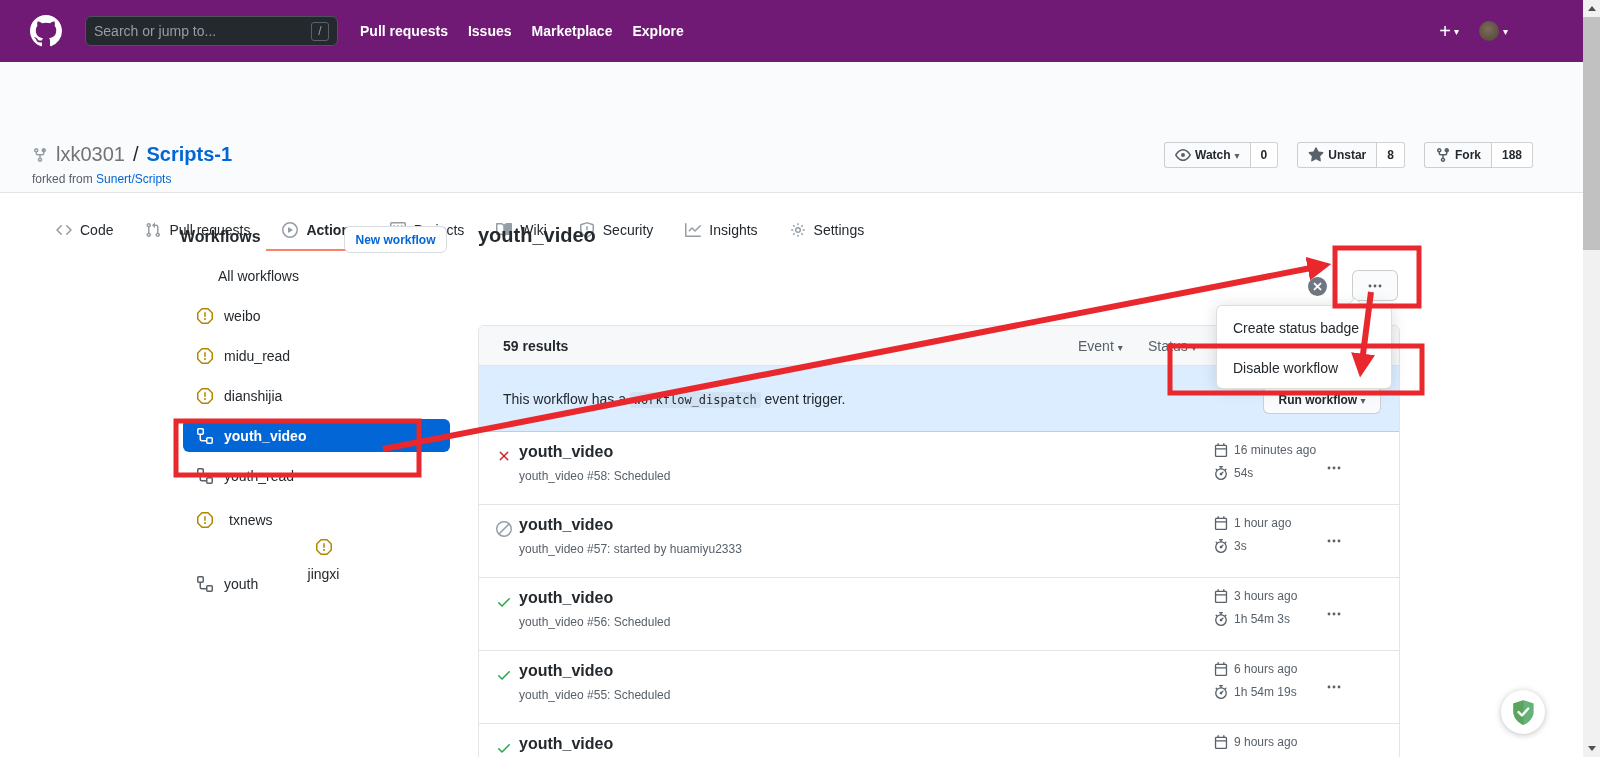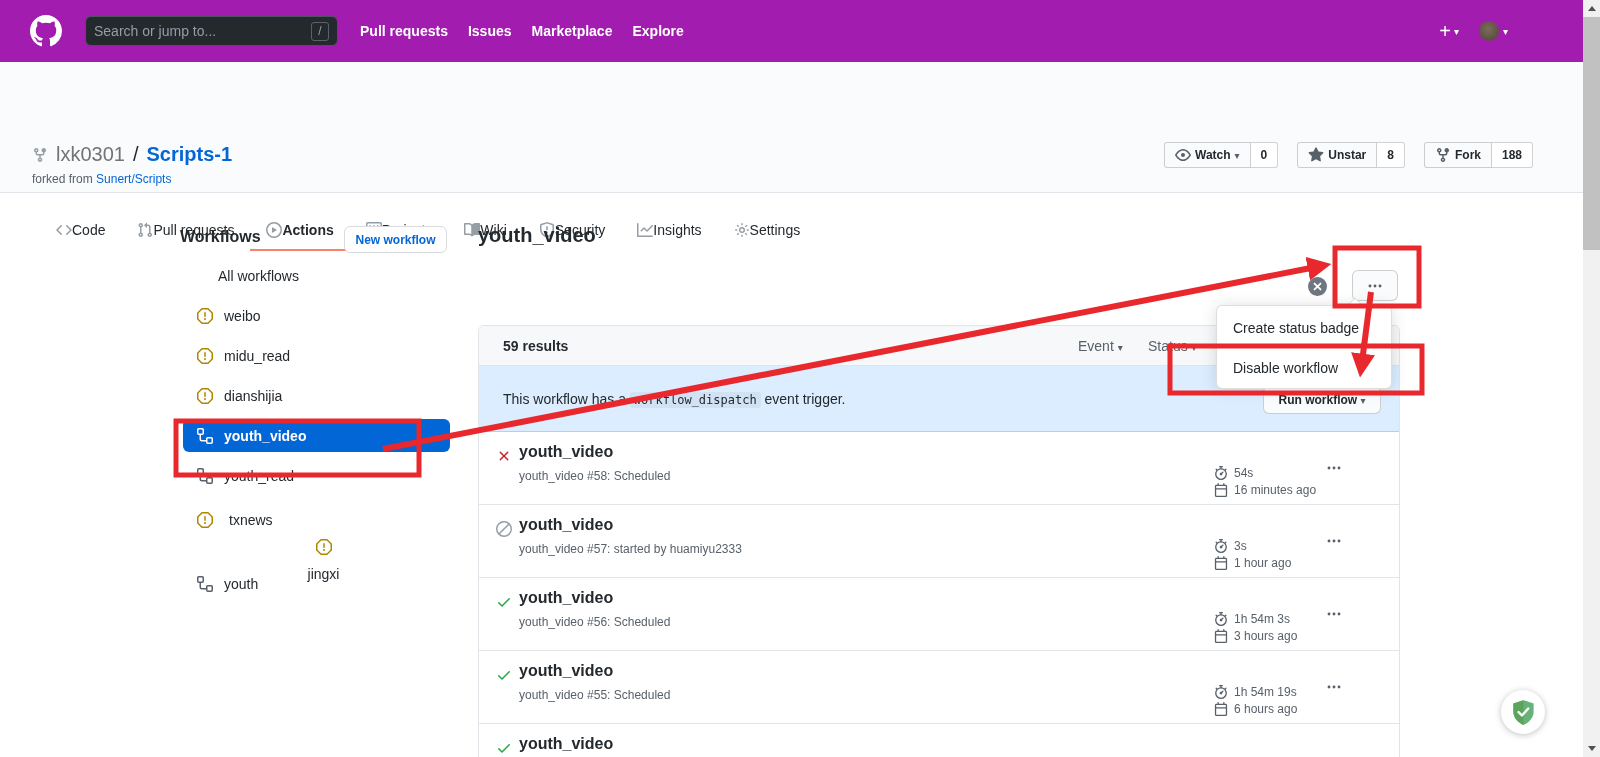--- a/index.html
+++ b/index.html
@@ -3,21 +3,21 @@
 <meta charset="utf-8">
 <style>
   * { margin:0; padding:0; box-sizing:border-box; }
   body { font-family:"Liberation Sans","DejaVu Sans",sans-serif; background:#fff; }
   .page { position:relative; width:1600px; height:757px; overflow:hidden; background:#fff; }
   a { text-decoration:none; cursor:pointer; }
   .icn { display:inline-flex; align-items:center; justify-content:center; }
   .icn svg { display:block; width:100%; height:100%; }
 
   
-  .gh-header { position:absolute; left:0; top:0; width:1583px; height:62px; background:#a21caf; z-index:5; }
+  .gh-header { position:absolute; left:0; top:0; width:1583px; height:62px; background:#701a75; z-index:5; }
   .gh-logo { position:absolute; left:30px; top:15px; width:32px; height:32px; color:#fff; }
   .gh-search { position:absolute; left:85px; top:16px; width:253px; height:30px; border:1px solid #4b545c;
     border-radius:6px; background:#24292e; display:flex; align-items:center; padding:0 8px; }
   .gh-search-input { flex:1; border:none; background:transparent; color:#c6cbd1; font-size:14px; outline:none;
     font-family:inherit; }
   .gh-search-input::placeholder { color:#969da3; }
   .gh-slash { width:18px; height:19px; border:1px solid #5a6169; border-radius:3px; color:#969da3; font-size:12px;
     display:flex; align-items:center; justify-content:center; }
   .gh-nav { position:absolute; left:360px; top:0; height:62px; display:flex; align-items:center; gap:20px; }
   .nav-item { color:#fff; font-size:14px; font-weight:bold; white-space:nowrap; }
@@ -39,21 +39,21 @@
   .forked-line { position:absolute; left:32px; top:110px; font-size:12px; color:#586069; }
   .forked-line a { color:#0366d6; }
   .social-row { position:absolute; left:1164px; top:80px; display:flex; gap:19px; }
   .social { display:flex; font-size:12px; font-weight:bold; color:#24292e; height:26px; }
   .btn-seg { display:flex; align-items:center; gap:4px; padding:0 10px; background:#fafbfc;
     border:1px solid rgba(27,31,35,.2); border-radius:3px 0 0 3px; }
   .btn-seg .icn { color:#586069; }
   .count-seg { display:flex; align-items:center; padding:0 10px; background:#fff;
     border:1px solid rgba(27,31,35,.2); border-left:none; border-radius:0 3px 3px 0; }
   .tabs { position:absolute; left:40px; top:151px; display:flex; }
-  .tab { display:flex; align-items:center; padding:9px 16px 11px 16px; font-size:14px; color:#24292e;
+  .tab { display:flex; align-items:center; gap:8px; padding:9px 16px 11px 16px; font-size:14px; color:#24292e;
     border-bottom:2px solid transparent; }
   .tab .icn { color:#959da5; }
   .tab.selected { font-weight:bold; border-bottom-color:#f9826c; }
 
   
   .sb-head { position:absolute; left:180px; top:228px; font-size:16px; font-weight:bold; color:#24292e; }
   .new-wf-btn { position:absolute; left:344px; top:226px; width:103px; height:27px; background:#fff;
     border:1px solid #d9dbde; border-radius:6px; color:#0366d6; font-size:12px; font-weight:bold;
     display:flex; align-items:center; justify-content:center; font-family:inherit; cursor:pointer; }
   .sb-list { position:absolute; left:160px; top:259px; width:300px; }
@@ -94,21 +94,21 @@
     border:1px solid rgba(27,31,35,.2); border-radius:6px; font-size:12px; font-weight:bold; color:#24292e;
     font-family:inherit; cursor:pointer; }
   .run-wf-btn .caret { color:#586069; }
 
   .run-row { position:relative; height:73px; border-bottom:1px solid #e1e4e8; background:#fff; }
   .run-status { position:absolute; left:17px; top:16px; width:16px; height:16px; }
   .st-failure { color:#cb2431; } .st-cancelled { color:#959da5; } .st-success { color:#28a745; }
   .run-title { position:absolute; left:40px; top:11px; font-size:16px; font-weight:bold; color:#24292e; cursor:pointer; }
   .run-sub { position:absolute; left:40px; top:37px; font-size:12px; color:#586069; }
   .run-meta1 { position:absolute; left:735px; top:11px; display:flex; align-items:center; gap:6px;
-    font-size:12px; color:#586069;margin-top:40px; }
+    font-size:12px; color:#586069; }
   .run-meta2 { position:absolute; left:735px; top:34px; display:flex; align-items:center; gap:6px;
     font-size:12px; color:#586069; }
   .run-meta1 .icn, .run-meta2 .icn { width:14px; height:14px; }
   .run-kebab { position:absolute; left:845px; top:28px; width:20px; height:16px; color:#586069; cursor:pointer; }
 
   
   .dropdown { position:absolute; left:1216px; top:305px; width:176px; height:84px; background:#fff;
     border:1px solid rgba(27,31,35,.15); border-radius:6px; box-shadow:0 1px 15px rgba(27,31,35,.15);
     z-index:50; padding:2px 0; }
   .dropdown-caret { position:absolute; left:1349px; top:300px; width:12px; height:12px; background:#fff;

